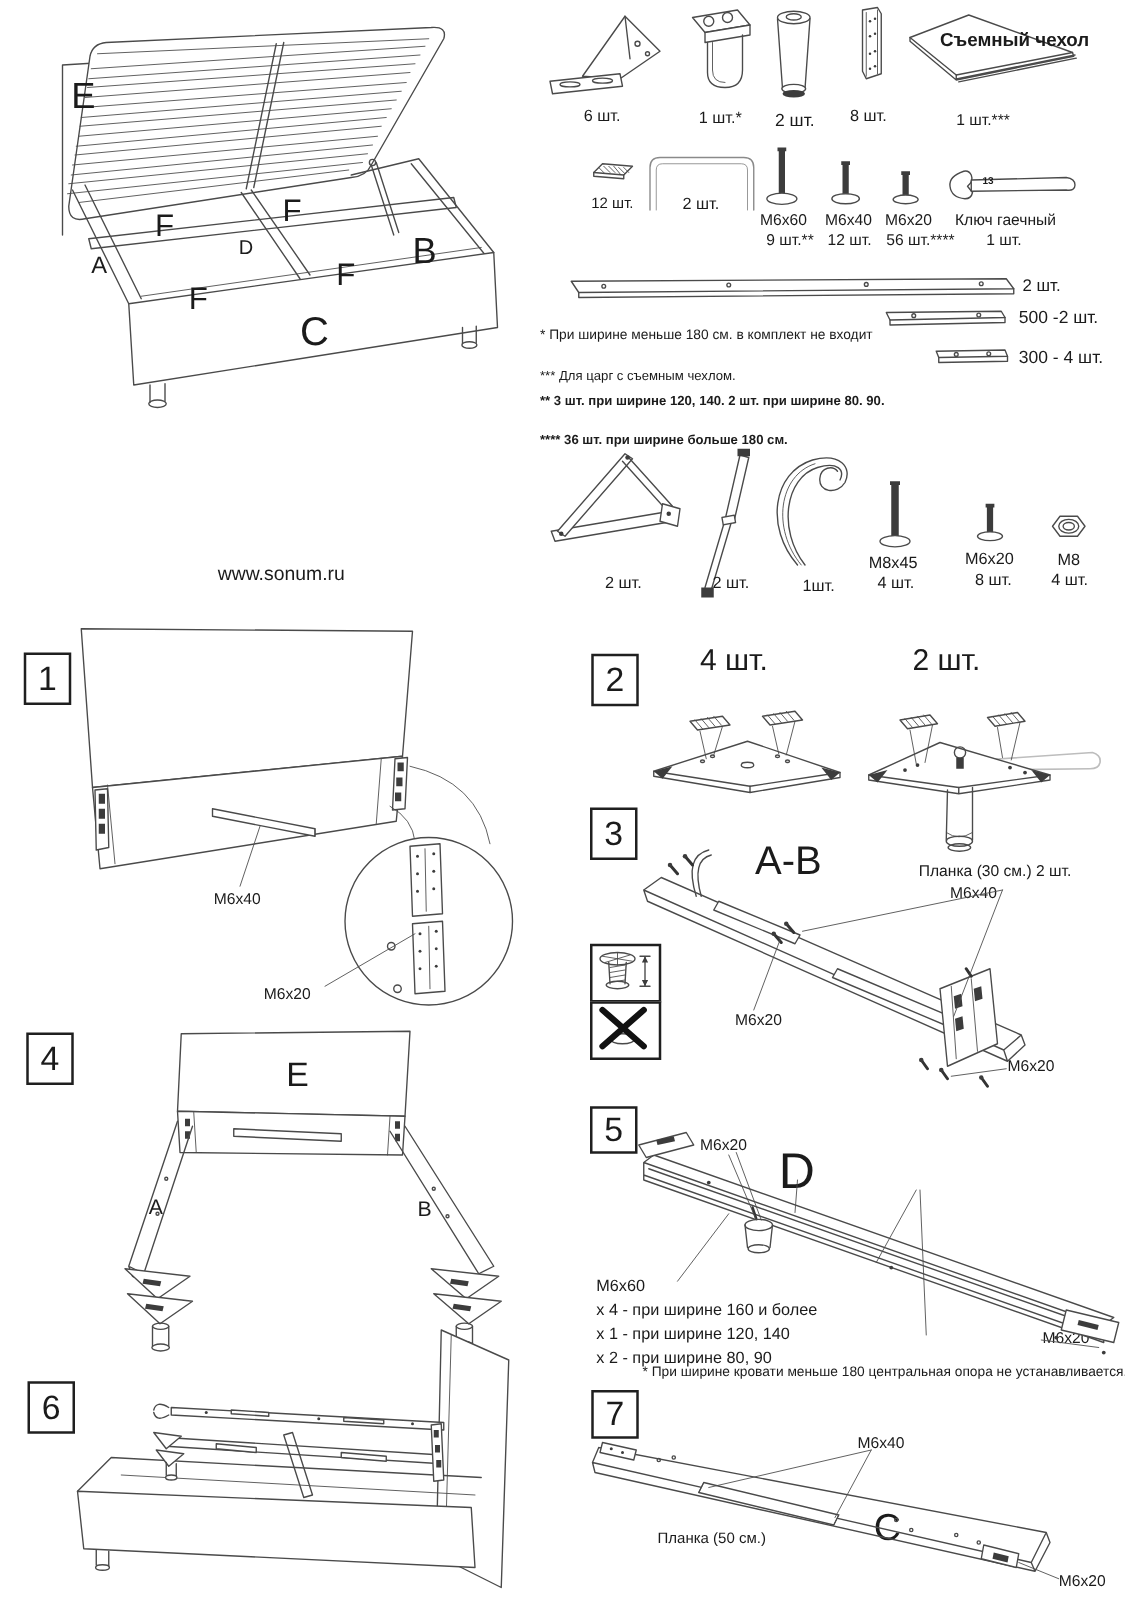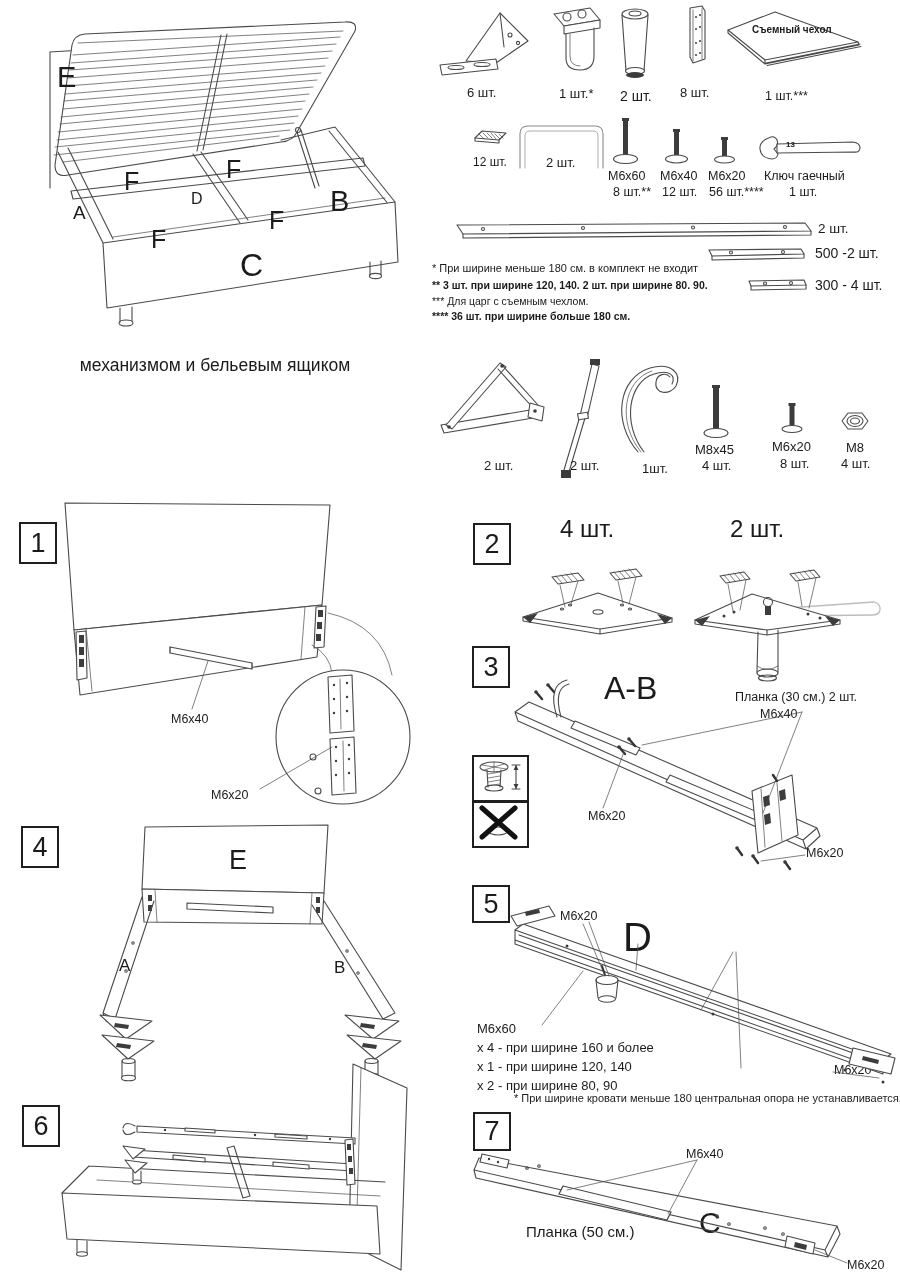--- a/index.html
+++ b/index.html
@@ -11,21 +11,21 @@
   .ln{stroke:#4a4a4a;stroke-width:1.1;fill:none;stroke-linejoin:round;stroke-linecap:round;}
   .th{stroke:#4a4a4a;stroke-width:0.7;fill:none;stroke-linecap:round;}
   .fw{stroke:#4a4a4a;stroke-width:1.1;fill:#ffffff;stroke-linejoin:round;}
   .fd{fill:#3c3c3c;stroke:none;}
   .gh{stroke:#bdbdbd;stroke-width:1.3;fill:none;stroke-linejoin:round;stroke-linecap:round;}
   .xx{stroke:#111;stroke-width:5;fill:none;stroke-linecap:round;}
   .step-box{position:absolute;width:34px;height:38px;border:2px solid #1f1f1f;background:#fff;
             display:flex;align-items:center;justify-content:center;font-size:27px;}
   .icon-box{position:absolute;width:53px;height:43px;border:2px solid #1f1f1f;background:#fff;}
   .fn{position:absolute;font-size:10.5px;white-space:nowrap;}
-  .b{font-weight:bold;}
+  .b{font-weight:bold;margin-top:36px;}
 </style>
 </head>
 <body>
 
 <div class="sheet">
 
   <svg class="draw" style="left:25px;top:5px" width="400" height="325" viewBox="0 0 400 325">
     <path class="ln" d="M25,183 L25,47 L237,34 L237,58"></path>
     <path class="fw" d="M30,160 L47,40 Q49,30 60,29 L320,17 Q333,16 330,26 L272,127 Q268,136 256,137 L43,170 Q30,173 30,160 Z"></path>
     <path class="th" d="M53,38 L318,26 M38,157 L254,131"></path>
@@ -46,22 +46,22 @@
   <span class="lbl" style="left:124px;top:168px;font-size:25px">F</span>
   <span class="lbl" style="left:226px;top:156px;font-size:25px">F</span>
   <span class="lbl" style="left:73px;top:203px;font-size:19px">A</span>
   <span class="lbl" style="left:191px;top:191px;font-size:16px">D</span>
   <span class="lbl" style="left:330px;top:186px;font-size:29px">B</span>
   <span class="lbl" style="left:151px;top:226px;font-size:25px">F</span>
   <span class="lbl" style="left:269px;top:207px;font-size:25px">F</span>
   <span class="lbl" style="left:240px;top:249px;font-size:32px">C</span>
 
   <div class="lbl ctr" style="left:10px;top:352px;width:410px;font-size:17.5px;line-height:27px;white-space:normal">
-    <div>механизмом и бельевым ящиком</div>
-  </div>
+  </div>
+  <div class="lbl ctr" style="left:25px;top:452px;width:400px;font-size:15.5px">www.sonum.ru</div>
 
   <svg class="draw" style="left:438px;top:3px" width="98" height="80" viewBox="0 0 98 80">
     <polygon class="fw" points="28,58 62,10 90,38 58,60"></polygon>
     <path class="ln" d="M62,10 L66,44"></path>
     <circle class="ln" cx="72" cy="32" r="2"></circle>
       <circle class="ln" cx="80" cy="40" r="1.6"></circle>
     <polygon class="fw" points="2,62 58,56 60,66 4,72"></polygon>
     <ellipse class="ln" cx="18" cy="64.5" rx="8" ry="2"></ellipse>
     <ellipse class="ln" cx="44" cy="61.5" rx="8" ry="2"></ellipse>
   </svg>
@@ -97,21 +97,21 @@
       <circle class="fd" cx="16" cy="36" r="1"></circle>
     <circle class="fd" cx="12" cy="50" r="1"></circle>
       <circle class="fd" cx="16" cy="48" r="1"></circle>
   </svg>
   <span class="lbl" style="left:680px;top:86px;font-size:13px">8 шт.</span>
 
   <svg class="draw" style="left:723px;top:8px" width="142" height="58" viewBox="0 0 142 58">
     <polygon class="fw" points="5,22 52,4 135,34 42,52"></polygon>
     <path class="ln" d="M42,52 L42,56 L136,37 L135,34 M43,55 L137,36 M44,57.5 L138,38.5 M5,22 L5,25 L42,56"></path>
   </svg>
-  <span class="lbl" style="left:752px;top:25px;font-size:10px;font-weight:bold">Съемный чехол</span>
+  <span class="lbl" style="left:752px;top:25px;font-size:15px;font-weight:bold">Съемный чехол</span>
   <span class="lbl" style="left:765px;top:90px;font-size:12.5px">1 шт.***</span>
 
   <svg class="draw" style="left:472px;top:127px" width="38" height="18" viewBox="0 0 38 18">
     <polygon class="fw" points="3,11 10,4 34,6 27,13"></polygon>
     <path class="th" d="M7,7 L12,12 M11,6 L16,11 M15,6 L20,11 M19,6 L24,12 M23,7 L28,12 M27,7 L31,11"></path>
     <path class="ln" d="M3,11 L3,14 L27,16 L27,13"></path>
   </svg>
   <span class="lbl" style="left:473px;top:156px;font-size:12px">12 шт.</span>
 
   <svg class="draw" style="left:514px;top:120px" width="95" height="48" viewBox="0 0 95 48">
@@ -119,21 +119,21 @@
     <path class="th" style="stroke:#8a8a8a" d="M11,48 L11,16 Q11,11 16,11 L79,11 Q84,11 84,16 L84,48"></path>
   </svg>
   <span class="lbl" style="left:546px;top:156px;font-size:13px">2 шт.</span>
 
   <svg class="draw" style="left:612px;top:117px" width="26" height="48" viewBox="0 0 26 48">
     <rect class="fd" x="11" y="2" width="5" height="37"></rect>
       <rect class="fd" x="10" y="1" width="7" height="3"></rect>
     <ellipse class="fw" cx="13.5" cy="42" rx="12" ry="4.5"></ellipse>
   </svg>
   <span class="lbl" style="left:608px;top:170px;font-size:12.5px">М6х60</span>
-  <span class="lbl" style="left:613px;top:186px;font-size:12.5px">8 шт.**</span>
+  <span class="lbl" style="left:613px;top:186px;font-size:12.5px">9 шт.**</span>
 
   <svg class="draw" style="left:663px;top:124px" width="26" height="40" viewBox="0 0 26 40">
     <rect class="fd" x="11" y="6" width="5" height="27"></rect>
       <rect class="fd" x="10" y="5" width="7" height="3"></rect>
     <ellipse class="fw" cx="13.5" cy="35" rx="11" ry="4"></ellipse>
   </svg>
   <span class="lbl" style="left:660px;top:170px;font-size:12.5px">М6х40</span>
   <span class="lbl" style="left:662px;top:186px;font-size:12.5px">12 шт.</span>
 
   <svg class="draw" style="left:711px;top:130px" width="26" height="34" viewBox="0 0 26 34">
@@ -466,21 +466,21 @@
     <polygon class="fw" points="300,82 308,81 310,126 302,127"></polygon>
     <rect class="fd" x="302" y="86" width="4" height="6"></rect>
       <rect class="fd" x="303" y="98" width="4" height="6"></rect>
       <rect class="fd" x="304" y="110" width="4" height="6"></rect>
   </svg>
 
   <div class="step-box" style="left:473px;top:1112px;height:35px">
     <span>7</span>
   </div>
   <span class="lbl" style="left:686px;top:1148px;font-size:12.5px">М6х40</span>
-  <span class="lbl" style="left:526px;top:1224px;font-size:15px">Планка (50 см.)</span>
+  <span class="lbl" style="left:526px;top:1224px;font-size:12px">Планка (50 см.)</span>
   <span class="lbl" style="left:699px;top:1207px;font-size:30px">C</span>
   <span class="lbl" style="left:847px;top:1259px;font-size:12.5px">М6х20</span>
   <svg class="draw" style="left:465px;top:1150px" width="435" height="128" viewBox="0 0 435 128">
     <path class="ln" d="M14,8 L372,76 M9,20 L360,100 M14,8 L9,20 M372,76 L360,100 M9,20 L11,28 L363,107 L360,100 M372,76 L375,84 L363,107"></path>
     <polygon class="fw" points="17,4 44,10 42,18 15,12"></polygon>
     <circle class="fd" cx="24" cy="9" r="1.2"></circle>
       <circle class="fd" cx="33" cy="12" r="1.2"></circle>
     <circle class="ln" cx="62" cy="18" r="1.3"></circle>
       <circle class="ln" cx="74" cy="16" r="1.3"></circle>
     <polygon class="fw" points="98,36 206,62 202,70 94,44"></polygon>

